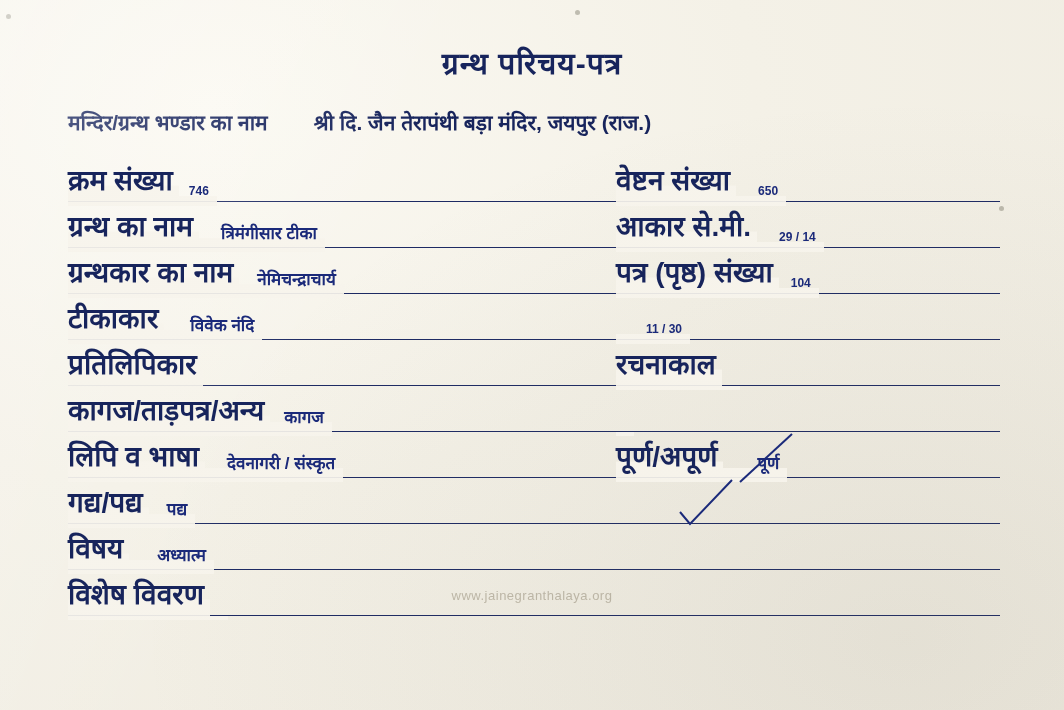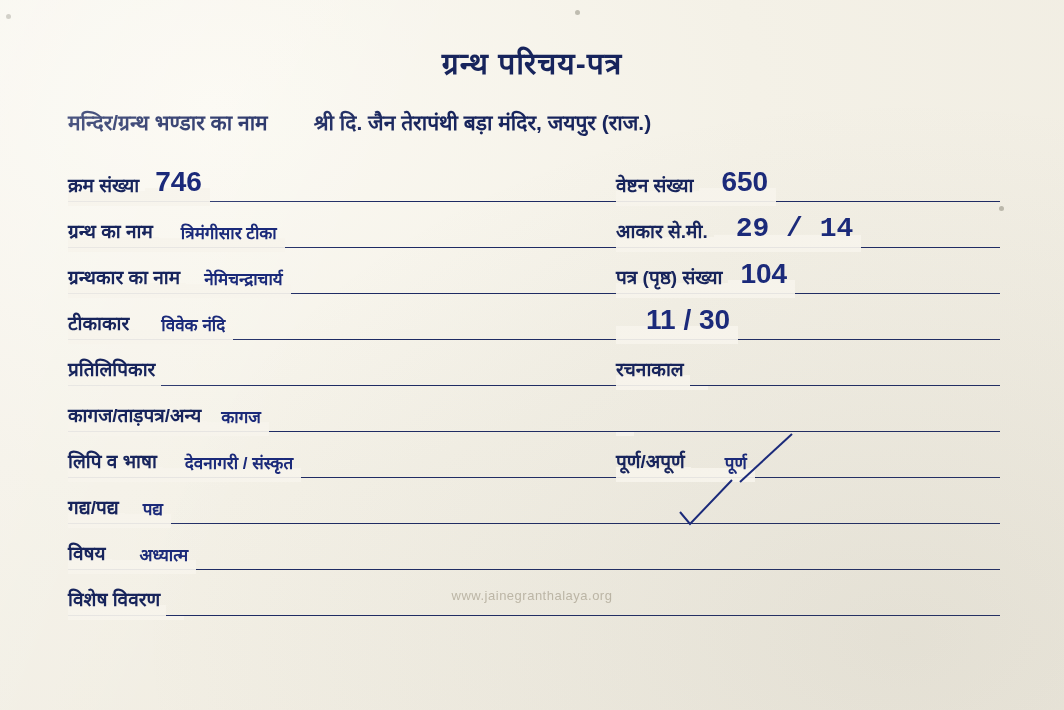--- a/index.html
+++ b/index.html
@@ -88,41 +88,41 @@
     position: absolute;
     left: 0;
     right: 0;
     bottom: 4px;
     border-bottom: 1.6px solid #1d2a63;
   }
   .lbl {
     position: relative;
     z-index: 2;
     color: #17245c;
-    font-size: 19px;
+    font-size: 28px;
     font-weight: 600;
     background: transparent;
     padding-right: 6px;
     white-space: nowrap;
     align-self: flex-end;
     padding-bottom: 8px;
   }
   .val {
     position: relative;
     z-index: 2;
     color: #1b2a7a;
     font-size: 17px;
     font-weight: 600;
     white-space: nowrap;
     align-self: flex-end;
     padding-bottom: 8px;
     padding-left: 10px;
     padding-right: 8px;
   }
-  .val.num { font-size: 28px; }
+  .val.num { font-size: 12px; }
   
   .lbl, .val {
     background:
       linear-gradient(to bottom, rgba(247,244,236,0) 0%, rgba(247,244,236,0) 55%, rgba(247,244,236,0.92) 56%, rgba(247,244,236,0.92) 100%);
   }
 
   .strike {
     position: absolute;
     z-index: 3;
     pointer-events: none;
@@ -177,21 +177,21 @@
 
     <div class="row">
       <div class="cell left">
         <div class="rule"></div>
         <span class="lbl">ग्रन्थ का नाम</span>
         <span class="val" style="padding-left:22px;">त्रिमंगीसार टीका</span>
       </div>
       <div class="cell right">
         <div class="rule"></div>
         <span class="lbl">आकार से.मी.</span>
-        <span class="val num" style="padding-left:22px;font-family:Liberation Mono, monospace;">29 / 14</span>
+        <span class="val num" style="padding-left:22px;">29 / 14</span>
       </div>
     </div>
 
     <div class="row">
       <div class="cell left">
         <div class="rule"></div>
         <span class="lbl">ग्रन्थकार का नाम</span>
         <span class="val" style="padding-left:18px;margin-top:32px;">नेमिचन्द्राचार्य</span>
       </div>
       <div class="cell right">

